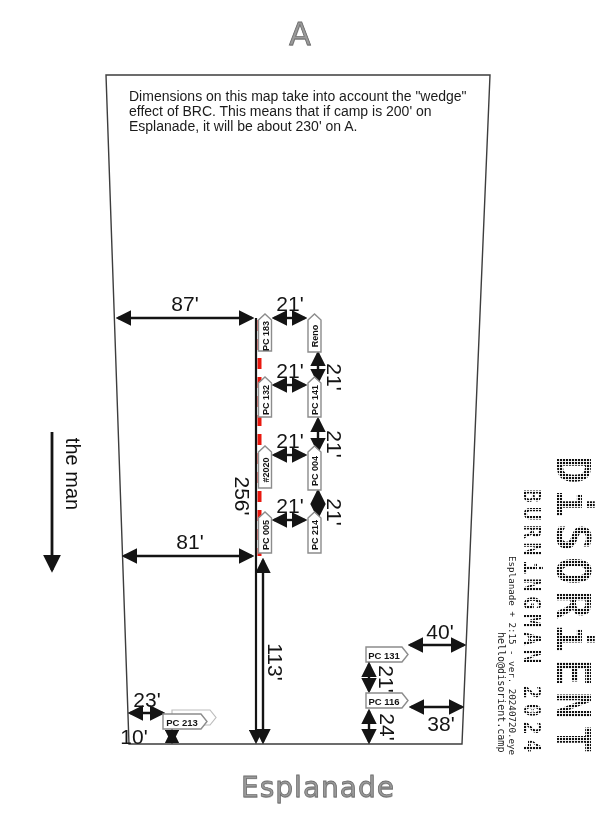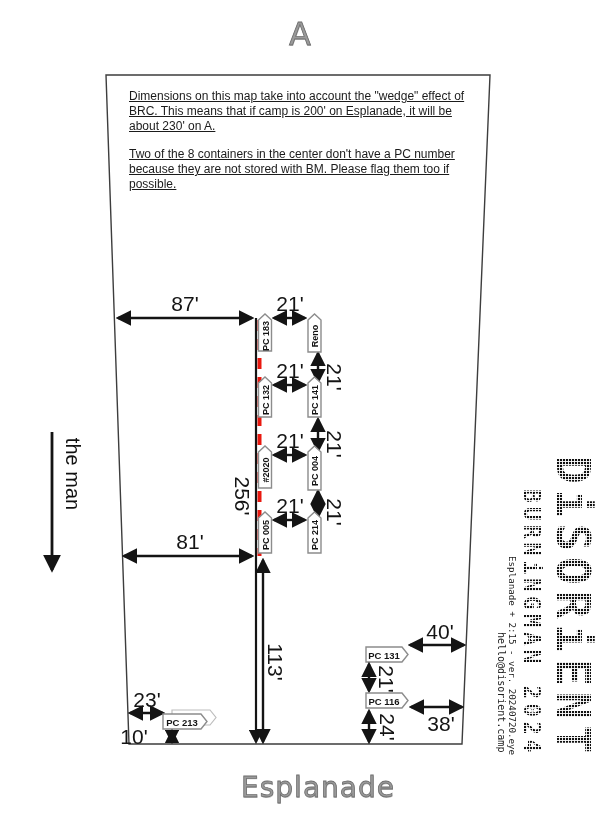--- a/index.html
+++ b/index.html
@@ -1,20 +1,20 @@
 <!DOCTYPE html>
 <html><head>
 <meta charset="utf-8">
 <style>
   html,body{margin:0;padding:0;background:#fff;}
   body{width:600px;height:818px;position:relative;overflow:hidden;
        font-family:"Liberation Sans",sans-serif;color:#161616;}
   .abs{position:absolute;}
   
-  #notes{left:129px;top:89px;width:346px;font-size:12px;line-height:14.8px;color:#1b1b1b;text-decoration:underline;}
+  #notes{left:129px;top:89px;width:346px;font-size:14px;line-height:14.8px;color:#1b1b1b;}
   #notes p{margin:0 0 14px 0;}
   
   .sketch{color:#9a9a9a;-webkit-text-stroke:0.8px #6e6e6e;font-family:"DejaVu Sans",sans-serif;
           text-shadow:0.5px 0.5px 0 #c9c9c9;}
   #street-a{left:0;top:15px;width:600px;text-align:center;font-size:32px;}
   #street-esplanade{left:0;top:771px;width:600px;text-align:center;font-size:28px;letter-spacing:1px;margin-left:18px;}
   
   .dim{font-family:"Liberation Sans",sans-serif;font-size:21px;fill:#141414;}
   .ctx{font-family:"Liberation Sans",sans-serif;font-size:9px;font-weight:bold;fill:#141414;}
   .ctxh{font-family:"Liberation Sans",sans-serif;font-size:9.5px;font-weight:bold;fill:#141414;}
@@ -37,21 +37,20 @@
         repeating-linear-gradient(90deg, rgba(255,255,255,0) 0 2px, rgba(255,255,255,0.9) 2px 3px);}
 </style>
 </head>
 <body>
 
 <div class="abs sketch" id="street-a">A</div>
 <div class="abs sketch" id="street-esplanade">Esplanade</div>
 
 <div class="abs" id="notes">
   <p>Dimensions on this map take into account the "wedge" effect of BRC. This means that if camp is 200' on Esplanade, it will be about 230' on A.</p>
-  <p>Two of the 8 containers in the center don't have a PC number because they are not stored with BM. Please flag them too if possible.</p>
 </div>
 
 <svg class="abs" style="left:0;top:0" width="600" height="818" viewBox="0 0 600 818">
   <defs>
     <marker id="ah" viewBox="0 0 10 10" refX="8.5" refY="5" markerWidth="6.5" markerHeight="6.5" orient="auto-start-reverse">
       <path d="M0,0 L10,5 L0,10 z" fill="#141414"></path>
     </marker>
   </defs>
 
   <path d="M106,75 L490,75 L462,744 L129,744 Z" fill="none" stroke="#3d3d3d" stroke-width="1.4"></path>

